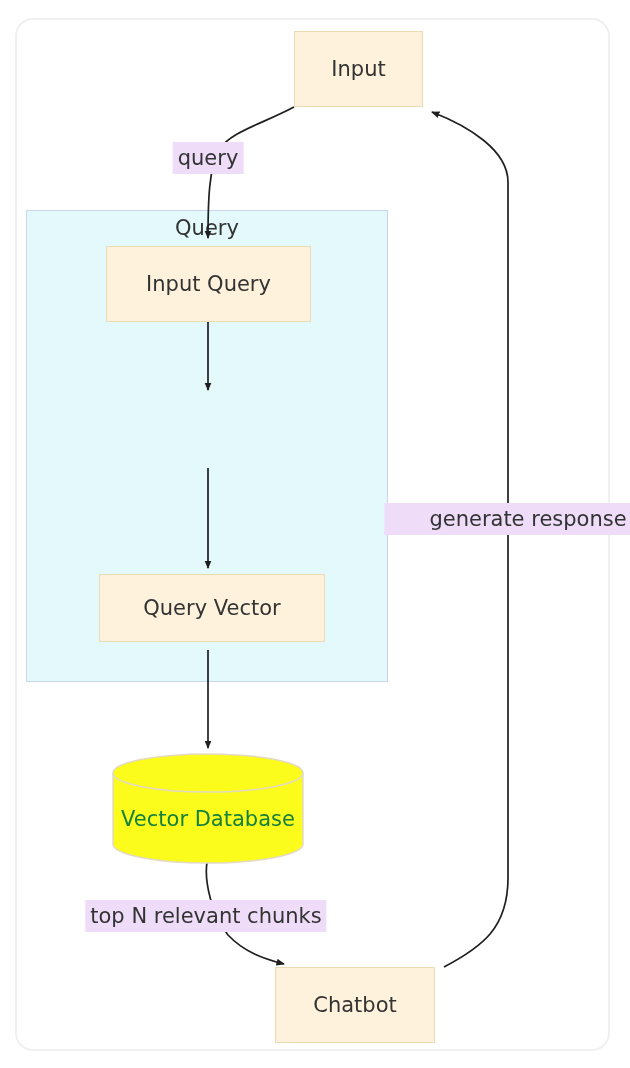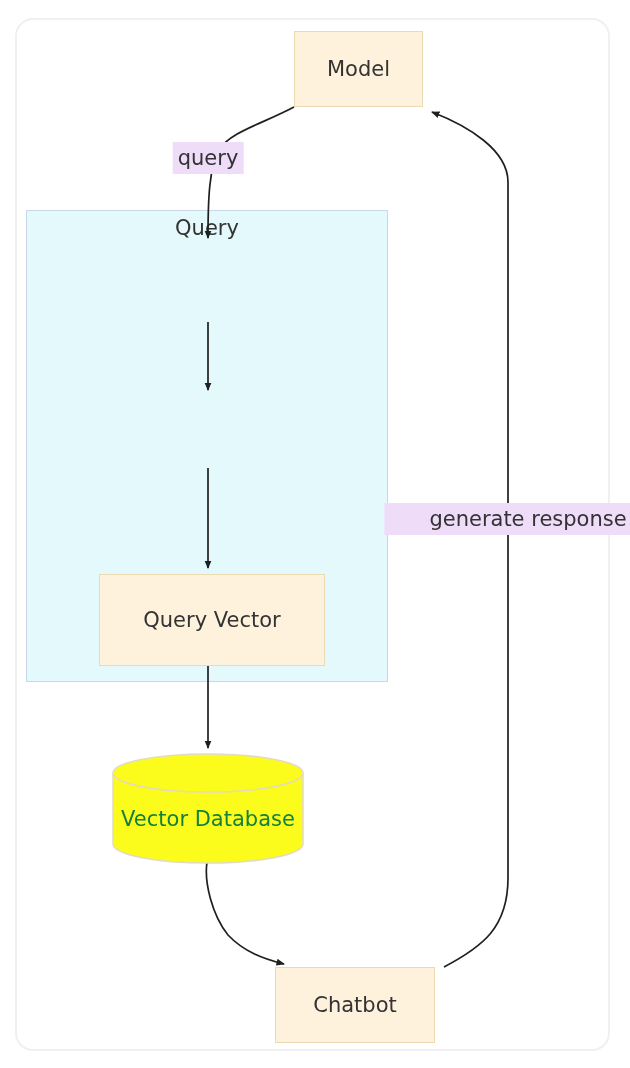--- a/index.html
+++ b/index.html
@@ -56,21 +56,21 @@
     background: #fef2dc;
     border: 1.5px solid #eadbb4;
     color: #333333;
     font-size: 21px;
     white-space: nowrap;
   }
   .node.pink { background: #ffc1cd; }
   .node-user        { left: 294px; top: 31px;  width: 129px; height: 76px; }
   .node-input-query { left: 106px; top: 246px; width: 205px; height: 76px; }
   .node-embedding   { left: 79px;  top: 396px; width: 262px; height: 72px; }
-  .node-query-vec   { left: 99px;  top: 574px; width: 226px; height: 92px; }
+  .node-query-vec   { left: 99px;  top: 574px; width: 226px; height: 68px; }
   .node-chatbot     { left: 275px; top: 967px; width: 160px; height: 76px; text-align: right; }
   .cylinder-wrap {
     position: absolute;
     left: 112px; top: 753px;
     width: 192px; height: 112px;
   }
   .cylinder-label {
     position: absolute;
     left: 0; right: 0;
     top: 54px;
@@ -114,23 +114,26 @@
       <path d="M 294,107 C 262,124 230,132 219,150 C 209,168 208,200 208,238" marker-end="url(#arrow)"></path>
       <path d="M 208,322 L 208,390" marker-end="url(#arrow)"></path>
       <path d="M 208,468 L 208,568" marker-end="url(#arrow)"></path>
       <path d="M 208,650 L 208,748" marker-end="url(#arrow)"></path>
       <path d="M 207,862 C 204,882 212,915 228,935 C 244,952 264,959 284,964" marker-end="url(#arrow)"></path>
       <path d="M 444,967 C 482,947 508,928 508,878 L 508,182 C 508,150 468,126 432,112" marker-end="url(#arrow)"></path>
     </g>
   </svg>
 
   <div class="node node-user">
-    <span>Model</span>
+    <span>Input</span>
   </div>
 
+  <div class="node node-input-query">
+    <span>Input Query</span>
+  </div>
 
 
   <div class="node node-query-vec">
     <span>Query Vector</span>
   </div>
 
   <div class="cylinder-wrap">
     <svg width="192" height="112" viewBox="0 0 192 112" xmlns="http://www.w3.org/2000/svg">
       <path d="M 1,20 A 95,19 0 0 1 191,20 L 191,91 A 95,19 0 0 1 1,91 Z" fill="#fbfb1c" stroke="#e3dac4" stroke-width="1.5"></path>
       <path d="M 1,20 A 95,19 0 0 0 191,20" fill="none" stroke="#e3dac4" stroke-width="1.5"></path>
@@ -139,14 +142,15 @@
   </div>
 
   <div class="node node-chatbot">
     <span>Chatbot</span>
   </div>
 
   <div class="edge-label lbl-query">query</div>
 
   <div class="edge-label lbl-generate">generate response</div>
 
+  <div class="edge-label lbl-topn">top N relevant chunks</div>
 
 </div>
 
 </body></html>

